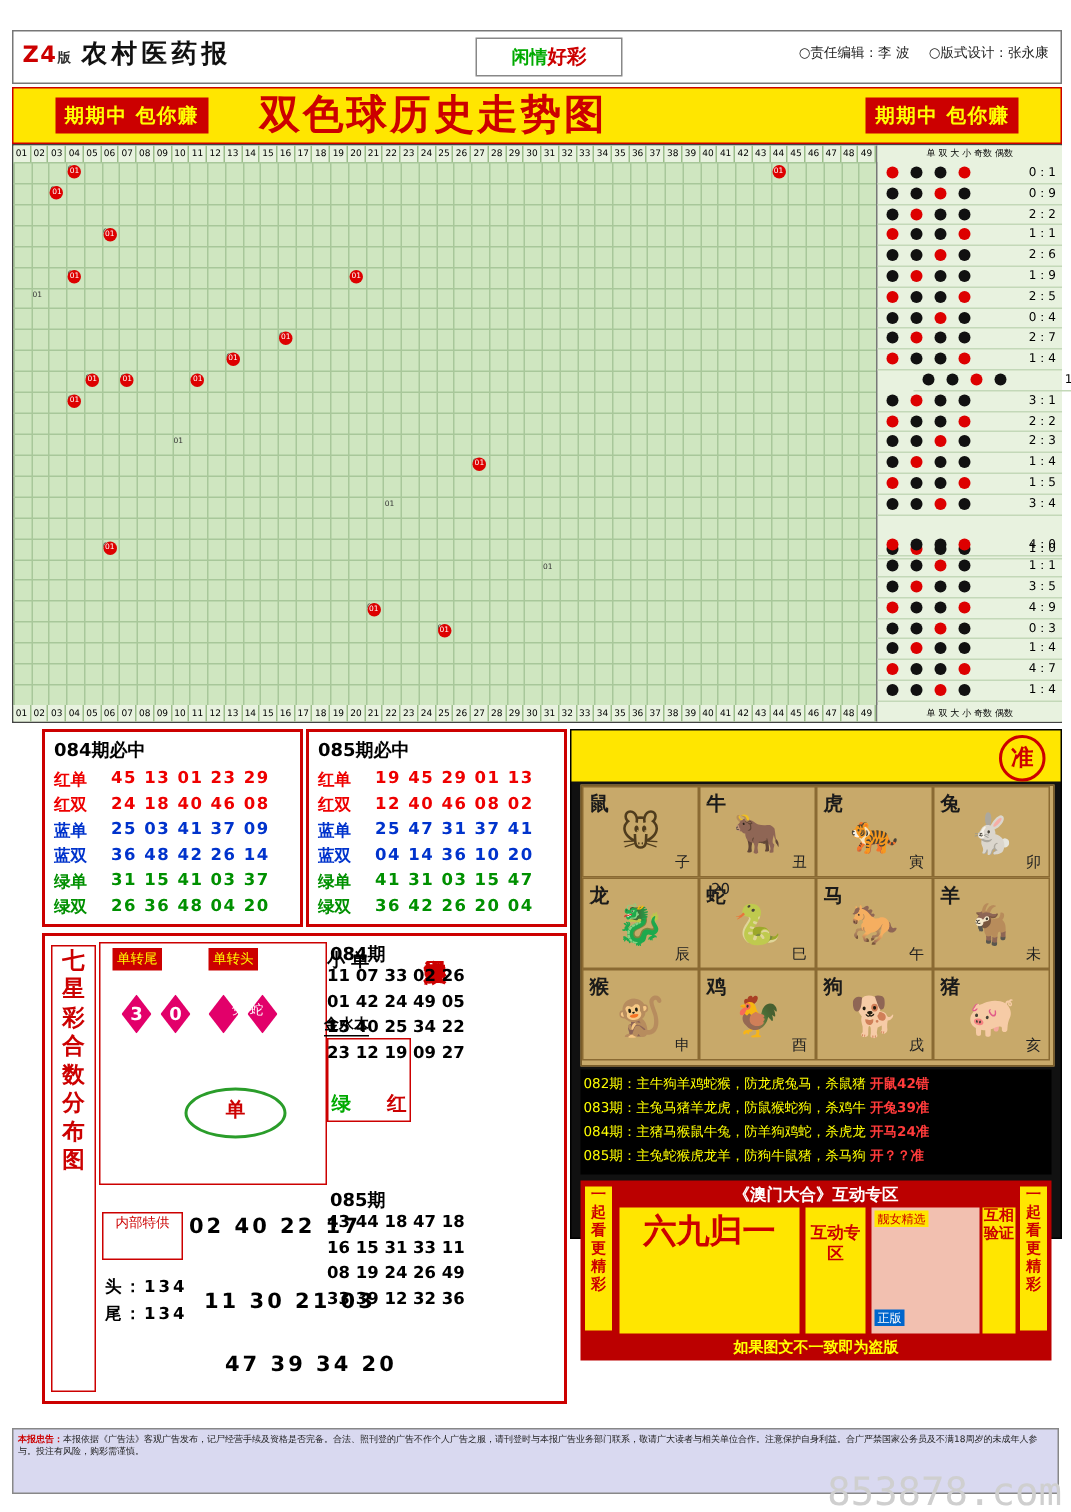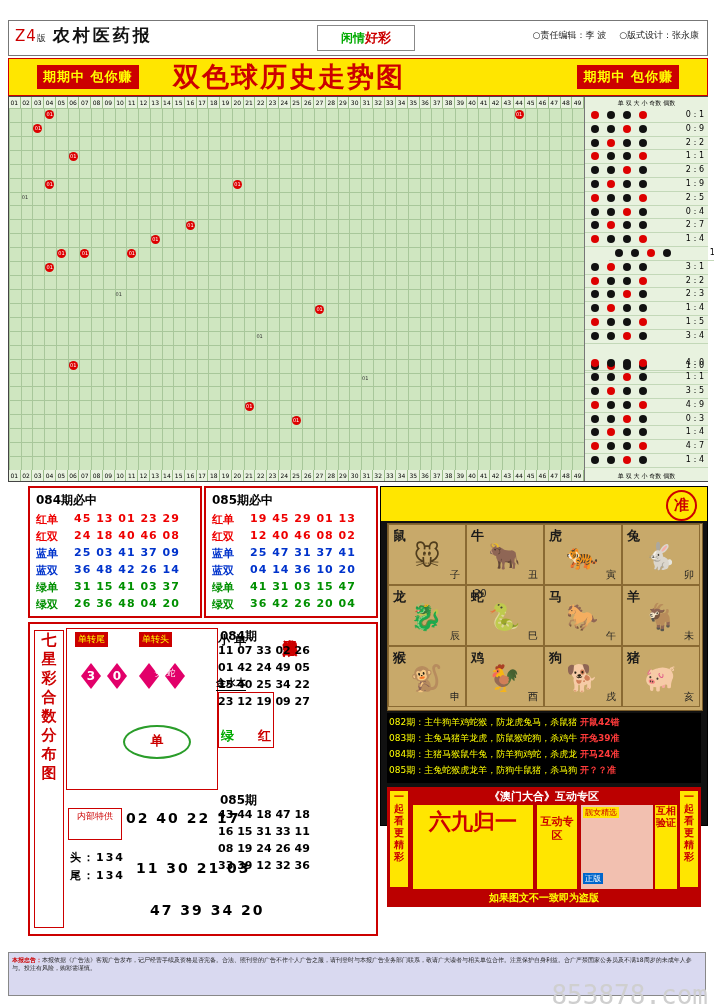--- a/index.html
+++ b/index.html
@@ -2,21 +2,21 @@
 <html><head>
 <meta charset="utf-8">
 <style>
   html,body{margin:0;padding:0;background:#fff;}
   body{width:714px;height:1008px;font-family:"DejaVu Sans","Liberation Sans",sans-serif;position:relative;overflow:hidden;}
   .page{position:absolute;left:0;top:0;width:714px;height:1008px;background:#fff;}
 
   
   .hdr{position:absolute;left:8px;top:20px;width:698px;height:34px;border:1px solid #777;background:#fff;}
   .hdr-left{position:absolute;left:6px;top:3px;display:flex;align-items:center;gap:6px;}
-  .z4{font-size:15px;font-weight:normal;color:#c00;letter-spacing:1px;}
+  .z4{font-size:15px;font-weight:bold;color:#c00;letter-spacing:1px;}
   .z4 i{font-style:normal;font-size:9px;color:#333;}
   .paper-name{font-size:17px;font-weight:bold;color:#111;letter-spacing:3px;}
   .hdr-mid{position:absolute;left:308px;top:4px;width:96px;height:24px;border:1px solid #888;background:#fff;display:flex;align-items:center;justify-content:center;}
   .hdr-mid .a{color:#0a0;font-size:12px;font-weight:bold;}
   .hdr-mid .b{color:#c00;font-size:13px;font-weight:bold;}
   .hdr-right{position:absolute;right:8px;top:8px;font-size:9px;color:#222;}
   .hdr-right span{margin-left:10px;}
 
   
   .titleband{position:absolute;left:8px;top:58px;width:698px;height:36px;background:#ffe600;border:1px solid #c00;}

